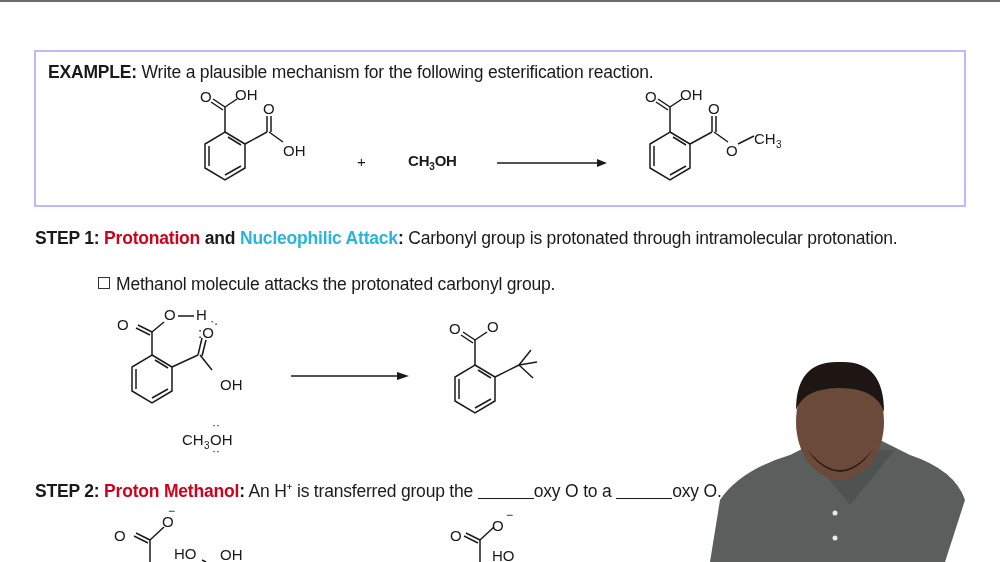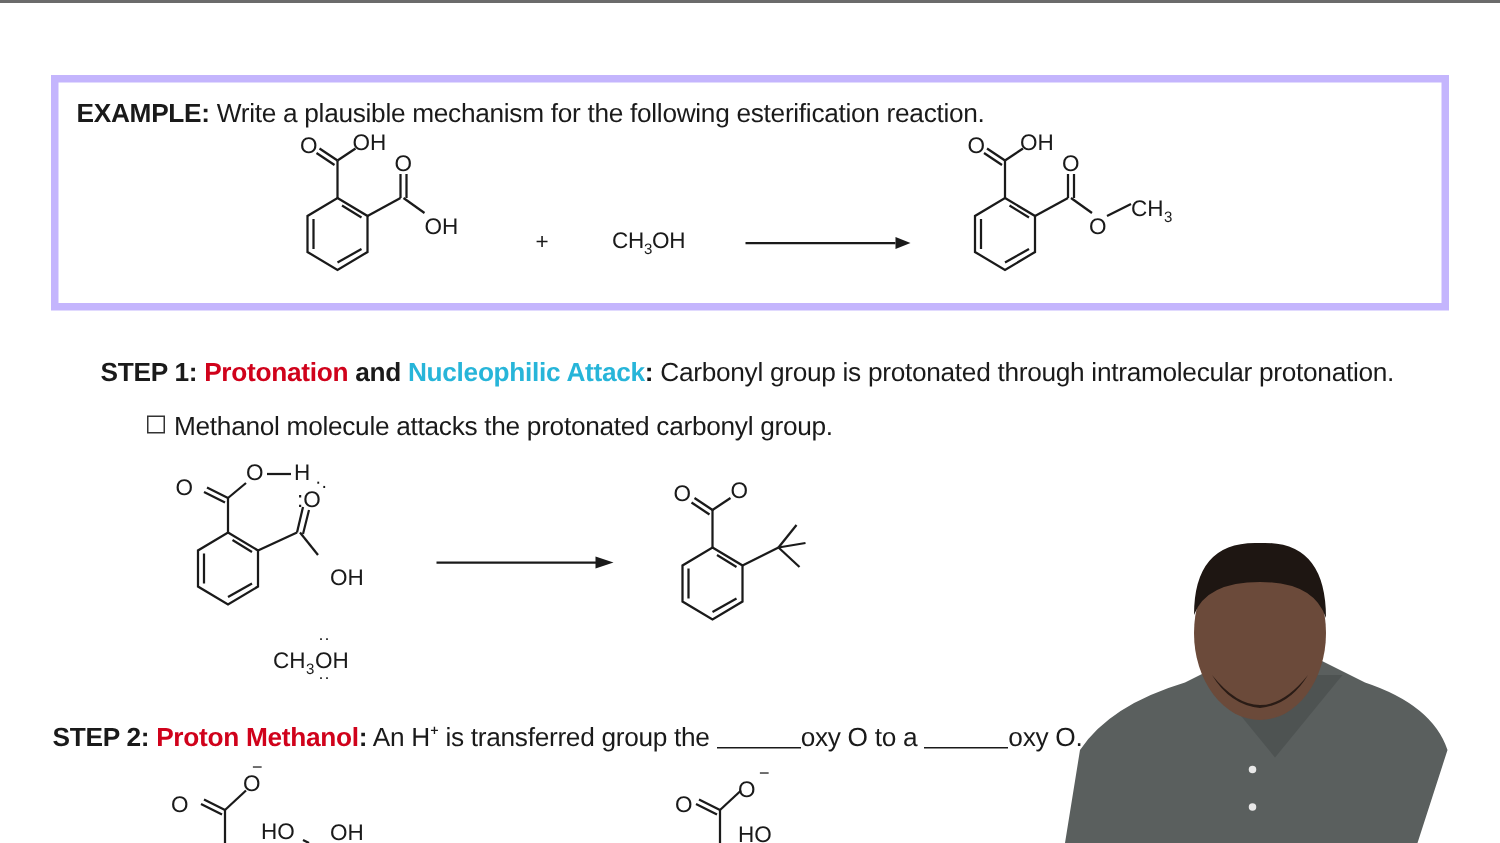--- a/index.html
+++ b/index.html
@@ -3,21 +3,21 @@
 <meta charset="utf-8">
 <style>
   html, body { margin:0; padding:0; }
   body {
     width:1000px; height:562px; overflow:hidden; position:relative;
     background:#ffffff; font-family:"Liberation Sans", sans-serif; color:#1a1a1a;
   }
   .topbar { position:absolute; left:0; top:0; width:1000px; height:2px; background:#6b6b6b; }
   .example-box {
     position:absolute; left:34px; top:50px; width:932px; height:157px;
-    border:5px solid #c4b5fd; box-sizing:border-box;
+    border:2px solid #c4b5fd; box-sizing:border-box;
   }
   .example-title {
     position:absolute; left:12px; top:10px; font-size:17.5px; letter-spacing:-0.2px;
   }
   .example-title b { font-weight:bold; }
   .mol { position:absolute; }
   .mol svg { overflow:visible; }
   .mol text { font-family:"Liberation Sans", sans-serif; fill:#1a1a1a; }
   .step {
     position:absolute; font-size:17.5px; letter-spacing:-0.2px; white-space:nowrap;
@@ -63,21 +63,21 @@
     </g>
     <text x="5" y="20" font-size="15">O</text>
     <text x="40" y="18" font-size="15">OH</text>
     <text x="68" y="32" font-size="15">O</text>
     <text x="88" y="74" font-size="15">OH</text>
   </svg>
 </div>
 
 <span class="step" style="left:357px;top:153px;font-size:15px;">+</span>
 
-<span class="step" style="left:408px;top:152px;font-size:15px;">
+<span class="step" style="left:408px;top:152px;font-size:15px;font-weight:bold;">
   <span>CH</span><sub style="font-size:10px;">3</sub><span>OH</span>
 </span>
 
 <div class="mol" style="left:497px;top:155px;">
   <svg width="110" height="12">
       <line x1="0" y1="6" x2="100" y2="6" stroke="#1a1a1a" stroke-width="1.5"></line>
       <polygon points="100,2 110,6 100,10" fill="#1a1a1a"></polygon>
     </svg>
 </div>
 
@@ -100,21 +100,21 @@
     </g>
     <text x="5" y="20" font-size="15">O</text>
     <text x="40" y="18" font-size="15">OH</text>
     <text x="68" y="32" font-size="15">O</text>
     <text x="86" y="74" font-size="15">O</text>
     <text x="114" y="62" font-size="15">CH</text>
     <text x="136" y="66" font-size="10">3</text>
   </svg>
 </div>
 
-<div class="step" style="left:35px;top:238px;margin-left:32px;">
+<div class="step" style="left:35px;top:228px;">
   <b>STEP 1:</b>
   <span class="red">Protonation</span>
   <b>and</b>
   <span class="cyan">Nucleophilic Attack</span><b>:</b>
   <span>Carbonyl group is protonated through intramolecular protonation.</span>
 </div>
 
 <div class="sub-item">
   <span class="checkbox"></span><span>Methanol molecule attacks the protonated carbonyl group.</span>
 </div>

